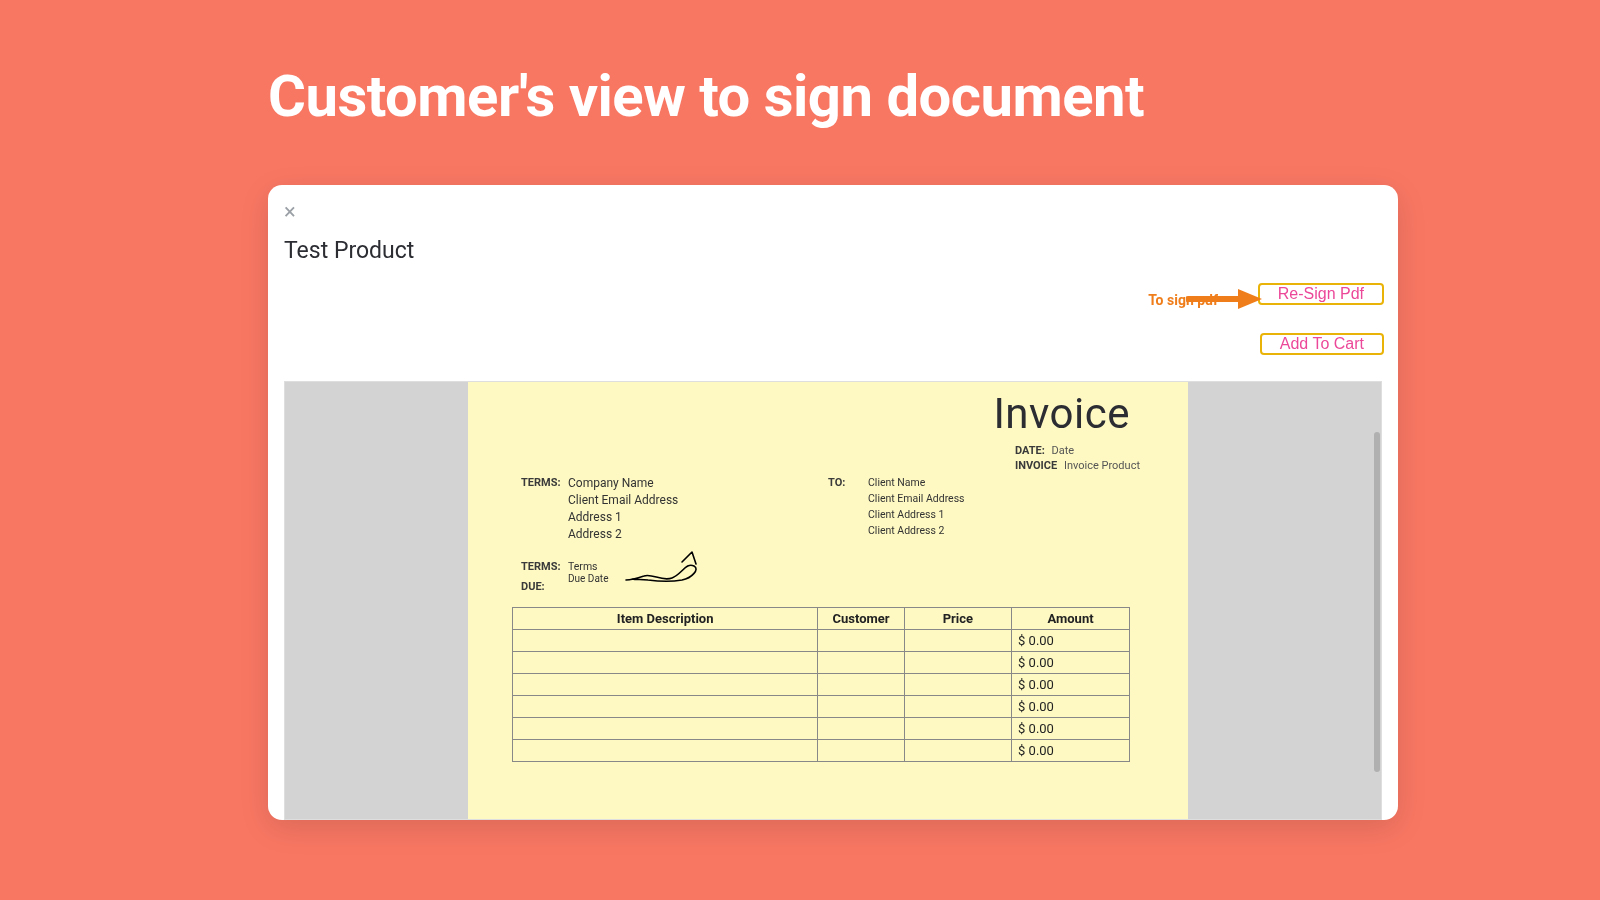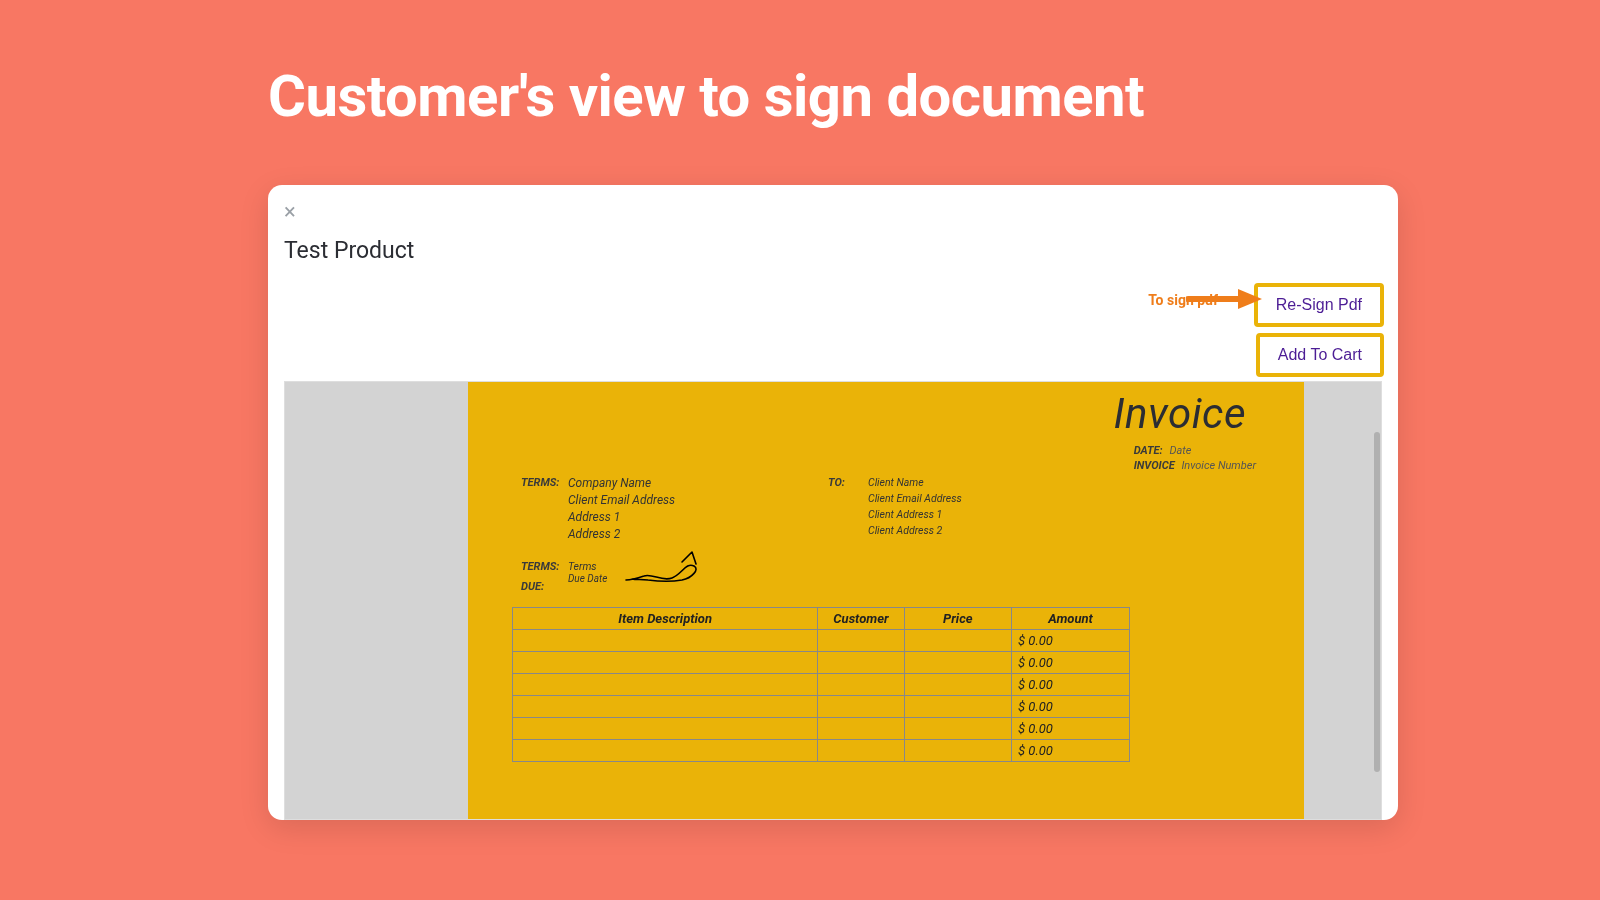--- a/index.html
+++ b/index.html
@@ -43,24 +43,24 @@
     position: absolute;
     top: 52px;
     left: 16px;
     font-size: 23px;
     color: #2b2d33;
     font-weight: 400;
   }
   .btn {
     position: absolute;
     right: 14px;
-    padding: 9px 18px;
-    border: 4px solid #eab308;
+    padding: 0 18px;
+    border: 2px solid #eab308;
     background: #ffffff;
-    color: #4c1d95;
+    color: #ec4899;
     border-radius: 4px;
     font-size: 16px;
     cursor: pointer;
   }
   .btn-resign { top: 98px; }
   .btn-cart   { top: 148px; }
   .annot {
     position: absolute;
     color: #ef7d1a;
     font-size: 14px;
@@ -84,24 +84,23 @@
     left: 16px;
     right: 16px;
     bottom: 0;
     border: 1px solid #dedede;
     background: #d3d3d3;
   }
   .page {
     position: absolute;
     top: 0;
     left: 183px;
-    width: 836px;
+    width: 720px;
     height: 100%;
-    background: #eab308;
-    font-style: italic;
+    background: #fef9c3;
   }
   .inv-title {
     position: absolute;
     top: 7px;
     right: 58px;
     font-size: 42px;
     font-weight: 400;
     color: #2b2d33;
     letter-spacing: 0.5px;
   }
@@ -207,21 +206,21 @@
 
       <div class="inv-title">Invoice</div>
 
       <div class="meta">
         <div class="meta-row">
           <span class="k">DATE:</span>
           <span class="v">Date</span>
         </div>
         <div class="meta-row">
           <span class="k">INVOICE</span>
-          <span class="v">Invoice Number</span>
+          <span class="v">Invoice Product</span>
         </div>
       </div>
 
       <div class="from-hdr">TERMS:</div>
       <div class="from-lines">
         <div>Company Name</div>
         <div>Client Email Address</div>
         <div>Address 1</div>
         <div>Address 2</div>
       </div>

